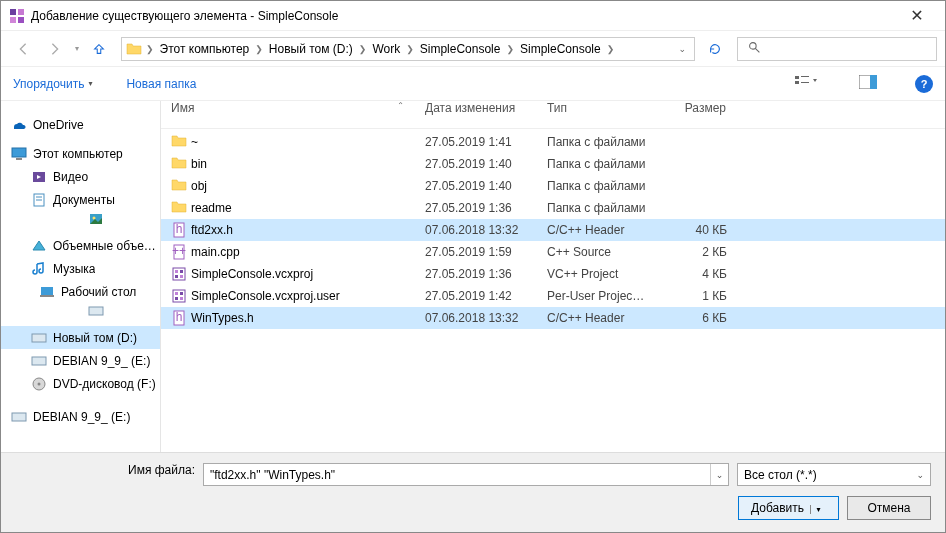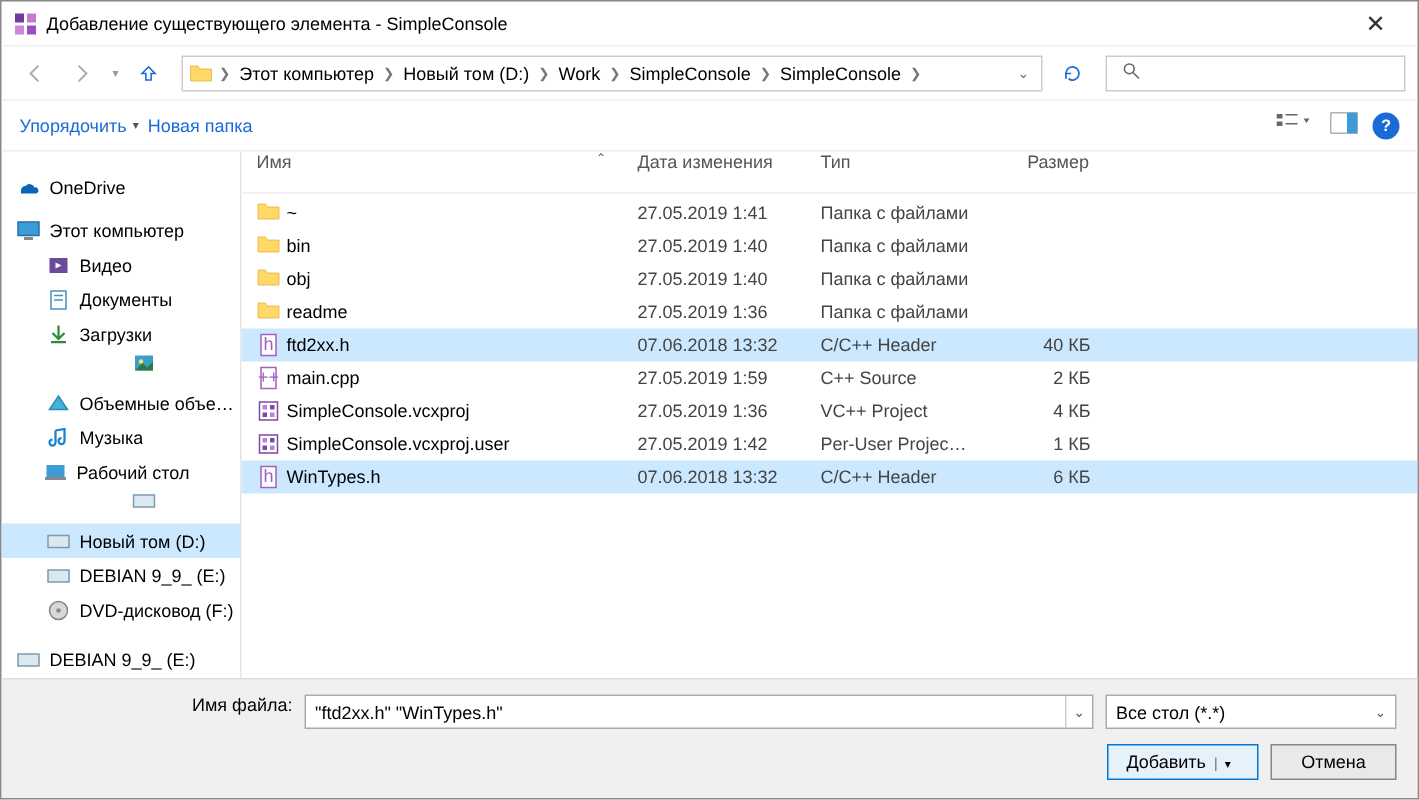--- a/index.html
+++ b/index.html
@@ -17,21 +17,21 @@
 .breadcrumb { flex: 1; display: flex; align-items: center; height: 24px; border: 1px solid #ccc; padding: 0 4px; margin: 0 4px; background: #fff; }
 .breadcrumb .folder-ico { width: 16px; height: 14px; margin-right: 2px; }
 .crumb { padding: 0 4px; color: #000; cursor: pointer; white-space: nowrap; }
 .crumb-sep { color: #777; font-size: 9px; padding: 0 2px; }
 .crumb-drop { color: #666; font-size: 9px; margin-left: auto; margin-right: 4px; }
 .refresh-btn { width: 24px; height: 24px; display: flex; align-items: center; justify-content: center; color: #1a6bd8; }
 .searchbox { width: 200px; height: 24px; border: 1px solid #ccc; display: flex; align-items: center; padding: 0 6px; margin-left: 6px; }
 .searchbox input { border: none; outline: none; flex: 1; color: #666; background: transparent; }
 .searchbox .s-icon { color: #555; margin-left: 4px; }
 
-.toolbar { height: 34px; display: flex; align-items: center; padding: 0 12px; gap: 6px; border-bottom: 1px solid #eee; }
+.toolbar { height: 34px; display: flex; align-items: center; padding: 0 12px; gap: 34px; border-bottom: 1px solid #eee; }
 .toolbar .tb-btn { color: #1a6bd8; cursor: pointer; display: flex; align-items: center; gap: 4px; }
 .toolbar .spacer { flex: 1; }
 .toolbar .view-ico { color: #555; padding: 2px 4px; }
 .toolbar .help-ico { width: 18px; height: 18px; border-radius: 50%; background: #1a6bd8; color: #fff; display: flex; align-items: center; justify-content: center; font-weight: bold; font-size: 11px; }
 
 .content { flex: 1; display: flex; overflow: hidden; }
 .sidebar { width: 160px; border-right: 1px solid #e5e5e5; padding: 6px 0; overflow: hidden; }
 .side-item { height: 23px; display: flex; align-items: center; padding-left: 16px; gap: 6px; cursor: pointer; white-space: nowrap; overflow: hidden; }
 .side-item.root { padding-left: 10px; margin-top: 6px; }
 .side-item.selected { background: #cce8ff; }
@@ -191,29 +191,20 @@
         <div class="side-item" style="padding-left: 30px;">
           <span class="s-ico">
             <svg width="16" height="16" viewBox="0 0 16 16">
               <rect x="3" y="2" width="10" height="12" fill="#fff" stroke="#4a90c0"></rect>
               <line x1="5" y1="5" x2="11" y2="5" stroke="#4a90c0"></line>
               <line x1="5" y1="8" x2="11" y2="8" stroke="#4a90c0"></line>
             </svg>
           </span>
           <span class="s-lbl">Документы</span>
         </div>
-        <div class="side-item" style="padding-left: 30px;">
-          <span class="s-ico">
-            <svg width="16" height="16" viewBox="0 0 16 16">
-              <path d="M8 2 L8 10 M4 7 L8 11 L12 7" fill="none" stroke="#2d8a3d" stroke-width="1.5"></path>
-              <line x1="3" y1="13" x2="13" y2="13" stroke="#2d8a3d" stroke-width="1.5"></line>
-            </svg>
-          </span>
-          <span class="s-lbl">Загрузки</span>
-        </div>
         <div class="side-item" style="padding-left: 30px; flex-direction: column;">
           <span class="s-ico">
             <svg width="16" height="16" viewBox="0 0 16 16">
               <rect x="2" y="3" width="12" height="10" fill="#3aa0c8"></rect>
               <circle cx="6" cy="7" r="1.5" fill="#ffe06a"></circle>
               <path d="M2 13 L7 8 L10 11 L14 7 L14 13 Z" fill="#2d7a40"></path>
             </svg>
           </span>
           <span class="s-lbl">Изображения</span>
         </div>
@@ -227,21 +218,21 @@
         </div>
         <div class="side-item" style="padding-left: 30px;">
           <span class="s-ico">
             <svg width="16" height="16" viewBox="0 0 16 16">
               <path d="M6 3 L6 11 a2 2 0 1 1 -2 -2" fill="none" stroke="#1a80d0" stroke-width="1.5"></path>
               <path d="M6 3 L12 2 L12 10 a2 2 0 1 1 -2 -2" fill="none" stroke="#1a80d0" stroke-width="1.5"></path>
             </svg>
           </span>
           <span class="s-lbl">Музыка</span>
         </div>
-        <div class="side-item" style="padding-left: 28px;">
+        <div class="side-item" style="padding-left: 38px;">
           <span class="s-ico">
             <svg width="16" height="16" viewBox="0 0 16 16">
               <rect x="2" y="3" width="12" height="8" fill="#3d9bd8"></rect>
               <rect x="1" y="11" width="14" height="2" fill="#888"></rect>
             </svg>
           </span>
           <span class="s-lbl">Рабочий стол</span>
         </div>
         <div class="side-item" style="padding-left: 30px; flex-direction: column;">
           <span class="s-ico">

